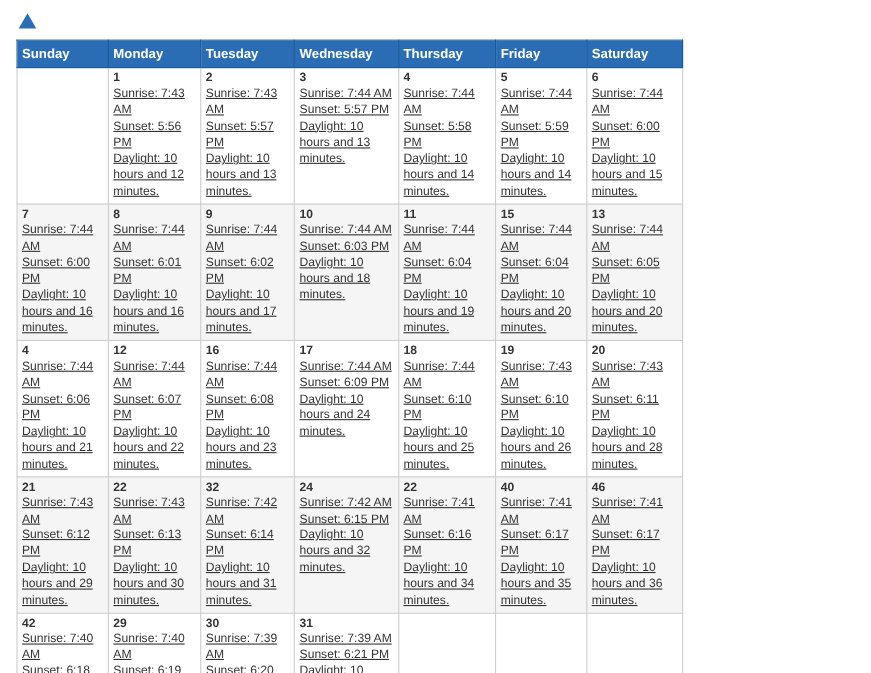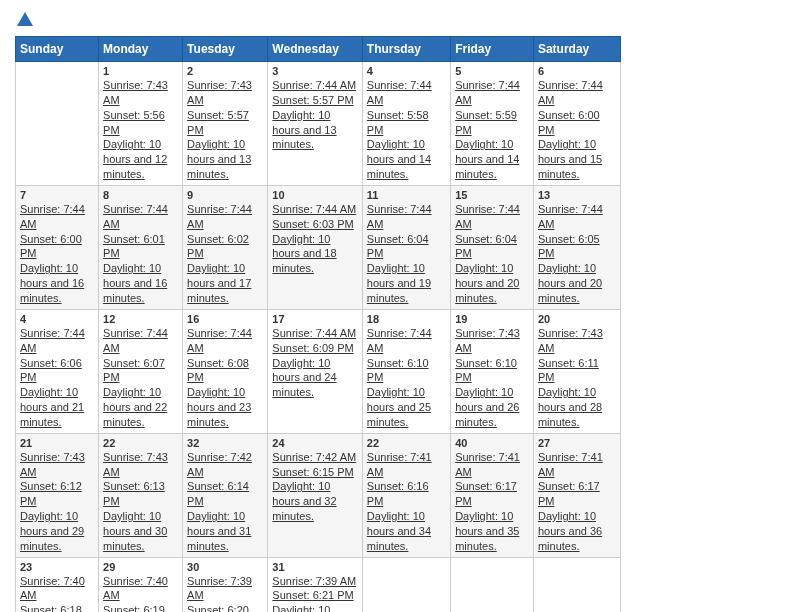--- a/index.html
+++ b/index.html
@@ -240,27 +240,27 @@
           </td>
           <td>
             <span class="day-number">22</span>
             <div class="day-info">Sunrise: 7:41 AM<br>Sunset: 6:16 PM<br>Daylight: 10 hours and 34 minutes.</div>
           </td>
           <td>
             <span class="day-number">40</span>
             <div class="day-info">Sunrise: 7:41 AM<br>Sunset: 6:17 PM<br>Daylight: 10 hours and 35 minutes.</div>
           </td>
           <td>
-            <span class="day-number">27</span>
+            <span class="day-number">46</span>
             <div class="day-info">Sunrise: 7:41 AM<br>Sunset: 6:17 PM<br>Daylight: 10 hours and 36 minutes.</div>
           </td>
         </tr>
         <tr>
           <td>
-            <span class="day-number">23</span>
+            <span class="day-number">42</span>
             <div class="day-info">Sunrise: 7:40 AM<br>Sunset: 6:18 PM<br>Daylight: 10 hours and 38 minutes.</div>
           </td>
           <td>
             <span class="day-number">29</span>
             <div class="day-info">Sunrise: 7:40 AM<br>Sunset: 6:19 PM<br>Daylight: 10 hours and 39 minutes.</div>
           </td>
           <td>
             <span class="day-number">30</span>
             <div class="day-info">Sunrise: 7:39 AM<br>Sunset: 6:20 PM<br>Daylight: 10 hours and 40 minutes.</div>
           </td>

